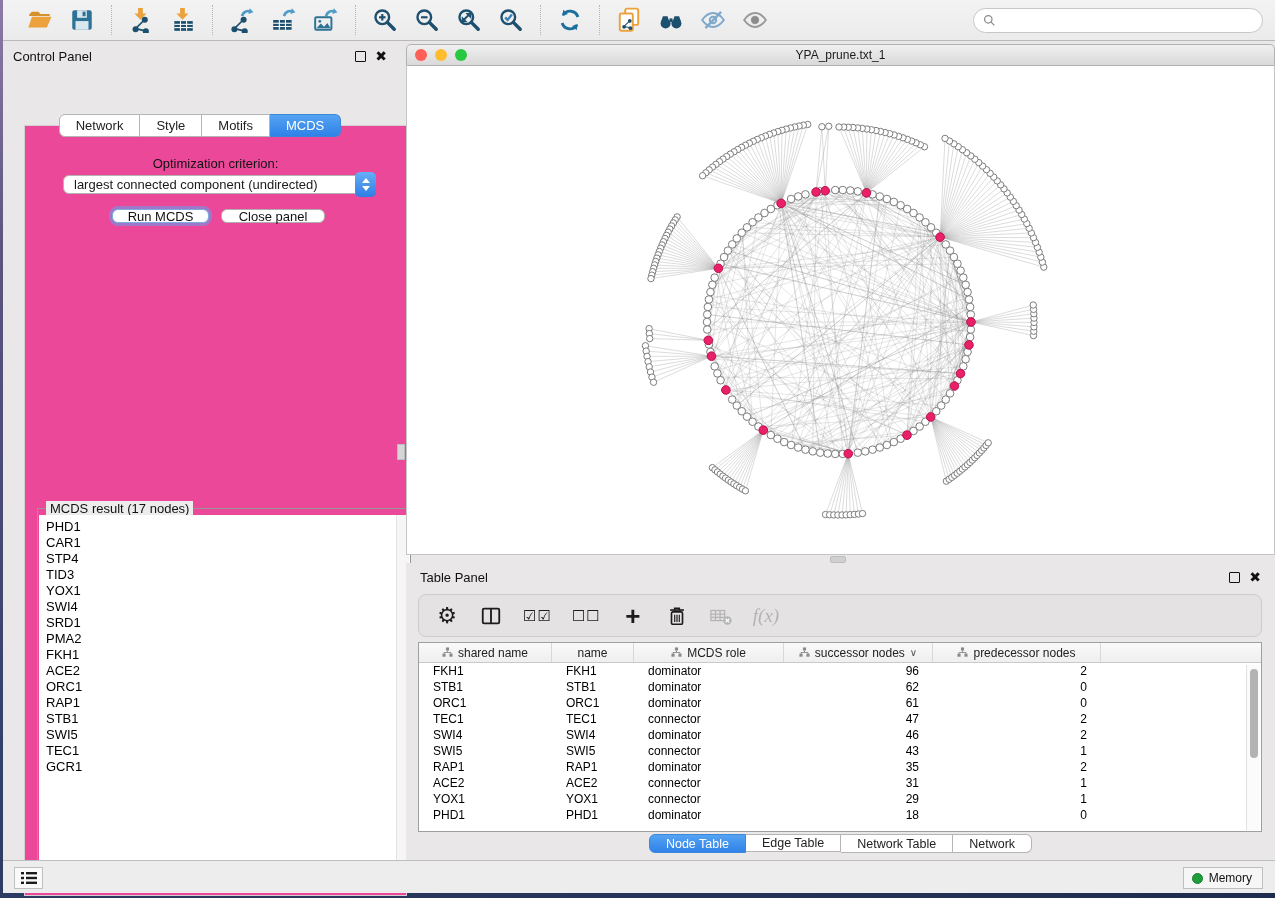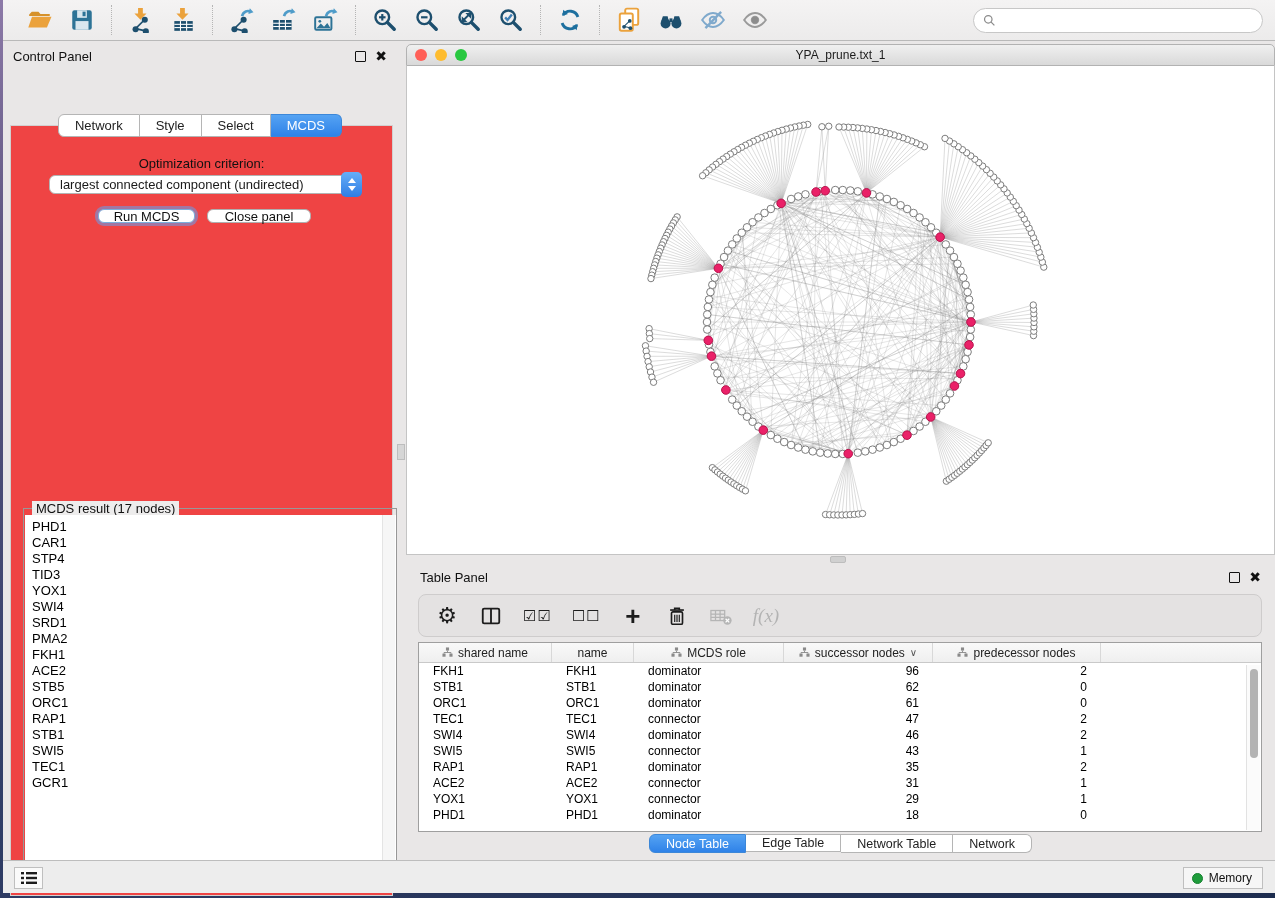--- a/index.html
+++ b/index.html
@@ -26,21 +26,21 @@
   .panel-title { font-size:13px; color:#111; }
   .win-ctrls { margin-left:auto; display:flex; gap:9px; align-items:center; }
   .float-btn { width:11px; height:11px; border:1.6px solid #111; border-radius:1px; }
   .close-btn { font-size:14px; font-weight:bold; color:#111; line-height:11px; }
   .cp-tabs { position:absolute; left:0; top:73px; width:100%; display:flex; justify-content:center; z-index:3; }
   .seg-tab { height:23px; padding:0 16px; background:#fff; border:1px solid #b5b5b5; border-left:none;
     display:flex; align-items:center; font-size:13px; color:#222; }
   .seg-tab:first-child { border-left:1px solid #b5b5b5; border-radius:6px 0 0 6px; }
   .seg-tab:last-child { border-radius:0 6px 6px 0; }
   .seg-tab.active { background:linear-gradient(#55a3f3,#2f82e8); border-color:#3c87d8; color:#fff; }
-  .cp-body { position:absolute; left:7px; top:84px; width:383px; height:771px; background:#ef4444; border:1px solid #d2d0d0; }
+  .cp-body { position:absolute; left:21px; top:84px; width:383px; height:771px; background:#ec4899; border:1px solid #d2d0d0; }
   .opt-label { position:absolute; left:0; top:30px; width:100%; text-align:center; font-size:13px; color:#111; }
   .dropdown { position:absolute; left:38px; top:49px; width:313px; height:19px; background:#fff; border:1px solid #b3b3b3;
     border-radius:6px; display:flex; align-items:center; }
   .dropdown .dd-text { flex:1; padding-left:10px; font-size:13px; white-space:nowrap; overflow:hidden; }
   .dd-stepper { width:21px; height:25px; margin-right:-1px; border-radius:5px; background:linear-gradient(#66aef7,#2f7de4);
     display:flex; flex-direction:column; align-items:center; justify-content:center; gap:3px; }
   .tri-up { width:0; height:0; border-left:4px solid transparent; border-right:4px solid transparent; border-bottom:5px solid #fff; }
   .tri-dn { width:0; height:0; border-left:4px solid transparent; border-right:4px solid transparent; border-top:5px solid #fff; }
   .cp-btn { position:absolute; top:83px; height:14px; background:#fff; border:1px solid #afafaf; border-radius:6px;
     font-size:13px; color:#111; display:flex; align-items:center; justify-content:center; font-family:inherit; }
@@ -301,21 +301,21 @@
   <div class="cp-titlebar">
     <span class="panel-title">Control Panel</span>
     <span class="win-ctrls">
       <span class="float-btn"></span>
       <span class="close-btn">✖</span>
     </span>
   </div>
   <div class="cp-tabs" id="cp-tabs">
       <div class="seg-tab">Network</div>
       <div class="seg-tab">Style</div>
-      <div class="seg-tab">Select</div>
+      <div class="seg-tab">Motifs</div>
       <div class="seg-tab active">MCDS</div>
     </div>
   <div class="cp-body">
     <div class="opt-label">Optimization criterion:</div>
     <div class="dropdown">
       <span class="dd-text">largest connected component (undirected)</span>
       <span class="dd-stepper">
           <span class="tri-up"></span>
           <span class="tri-dn"></span>
         </span>
@@ -328,21 +328,20 @@
           <div class="result-item">PHD1</div>
           <div class="result-item">CAR1</div>
           <div class="result-item">STP4</div>
           <div class="result-item">TID3</div>
           <div class="result-item">YOX1</div>
           <div class="result-item">SWI4</div>
           <div class="result-item">SRD1</div>
           <div class="result-item">PMA2</div>
           <div class="result-item">FKH1</div>
           <div class="result-item">ACE2</div>
-          <div class="result-item">STB5</div>
           <div class="result-item">ORC1</div>
           <div class="result-item">RAP1</div>
           <div class="result-item">STB1</div>
           <div class="result-item">SWI5</div>
           <div class="result-item">TEC1</div>
           <div class="result-item">GCR1</div>
         </div>
       <div class="result-scroll"></div>
     </div>
   </div>

